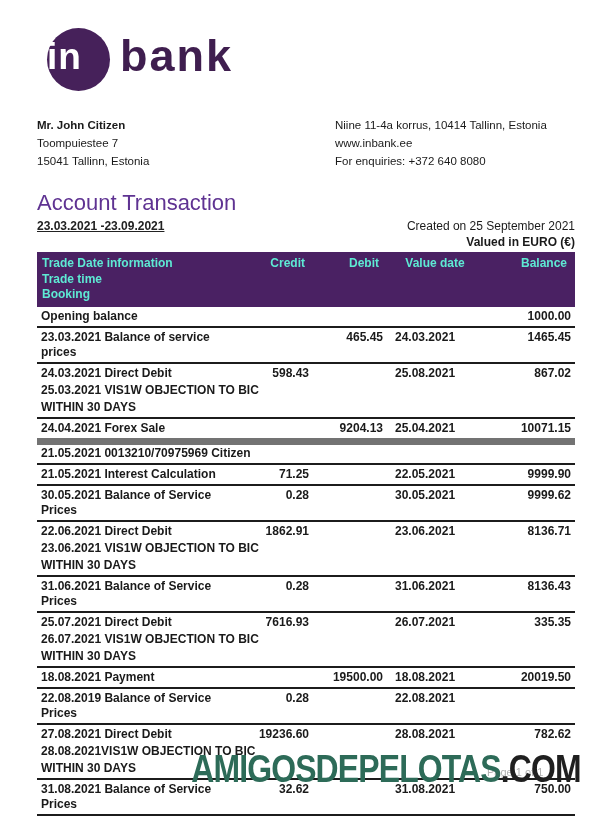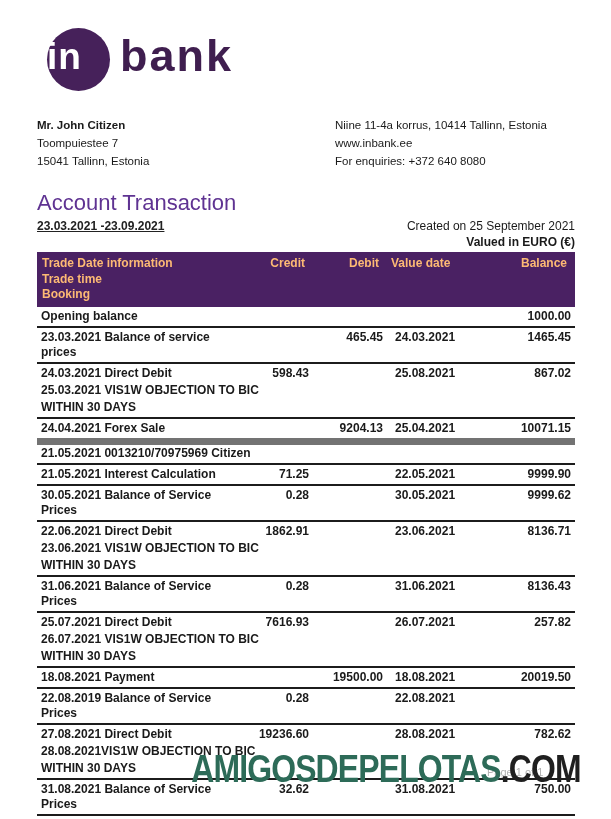--- a/index.html
+++ b/index.html
@@ -33,25 +33,25 @@
   
   .title{margin-top:20px;font-size:22px;line-height:26px;color:#5f3392;}
   .meta-row{display:flex;justify-content:space-between;margin-top:3px;font-size:12px;}
   .meta-row .period{font-weight:600;color:#222;text-decoration:underline;}
   .valued{text-align:right;font-size:12px;font-weight:700;margin-top:2px;}
 
   
   .stmt-table{margin-top:3px;width:538px;}
   .grid{display:grid;grid-template-columns:1fr 78px 74px 96px 92px;}
   .thead{
-    background:#4a2163;color:#fdba74;font-weight:700;font-size:12px;
+    background:#4a2163;color:#5eead4;font-weight:700;font-size:12px;
     padding:4px 4px 4px 5px;line-height:15.5px;
   }
   .thead .h-num{text-align:right;padding-right:4px;}
-  .thead .h-vdate{text-align:left;padding-left:8px;}
+  .thead .h-vdate{text-align:center;padding-left:8px;}
   .tbody{font-size:12px;}
   .trow{border-bottom:2px solid #1c1c1c;padding:1px 0;font-weight:bold;}
   .main-line{line-height:15px;padding:1px 0;}
   .main-line.divided{border-bottom:7px solid #737373;padding-bottom:2px;}
   .c-info{padding-left:4px;}
   .c-debit,.c-credit,.c-balance{text-align:right;padding-right:4px;}
   .c-vdate{text-align:left;padding-left:8px;}
   .sub-line{line-height:15px;padding:1px 0 1px 4px;}
 
   
@@ -187,21 +187,21 @@
       <div class="c-vdate">31.06.2021</div>
       <div class="c-balance">8136.43</div>
     </div>
   </div>
         <div class="trow">
     <div class="main-line grid">
       <div class="c-info">25.07.2021 Direct Debit</div>
       <div class="c-debit">7616.93</div>
       <div class="c-credit"></div>
       <div class="c-vdate">26.07.2021</div>
-      <div class="c-balance">257.82</div>
+      <div class="c-balance">335.35</div>
     </div>
   <div class="sub-line">26.07.2021 VIS1W OBJECTION TO BIC</div>
           <div class="sub-line">WITHIN 30 DAYS</div>
         </div>
         <div class="trow">
     <div class="main-line grid">
       <div class="c-info">18.08.2021 Payment</div>
       <div class="c-debit"></div>
       <div class="c-credit">19500.00</div>
       <div class="c-vdate">18.08.2021</div>

